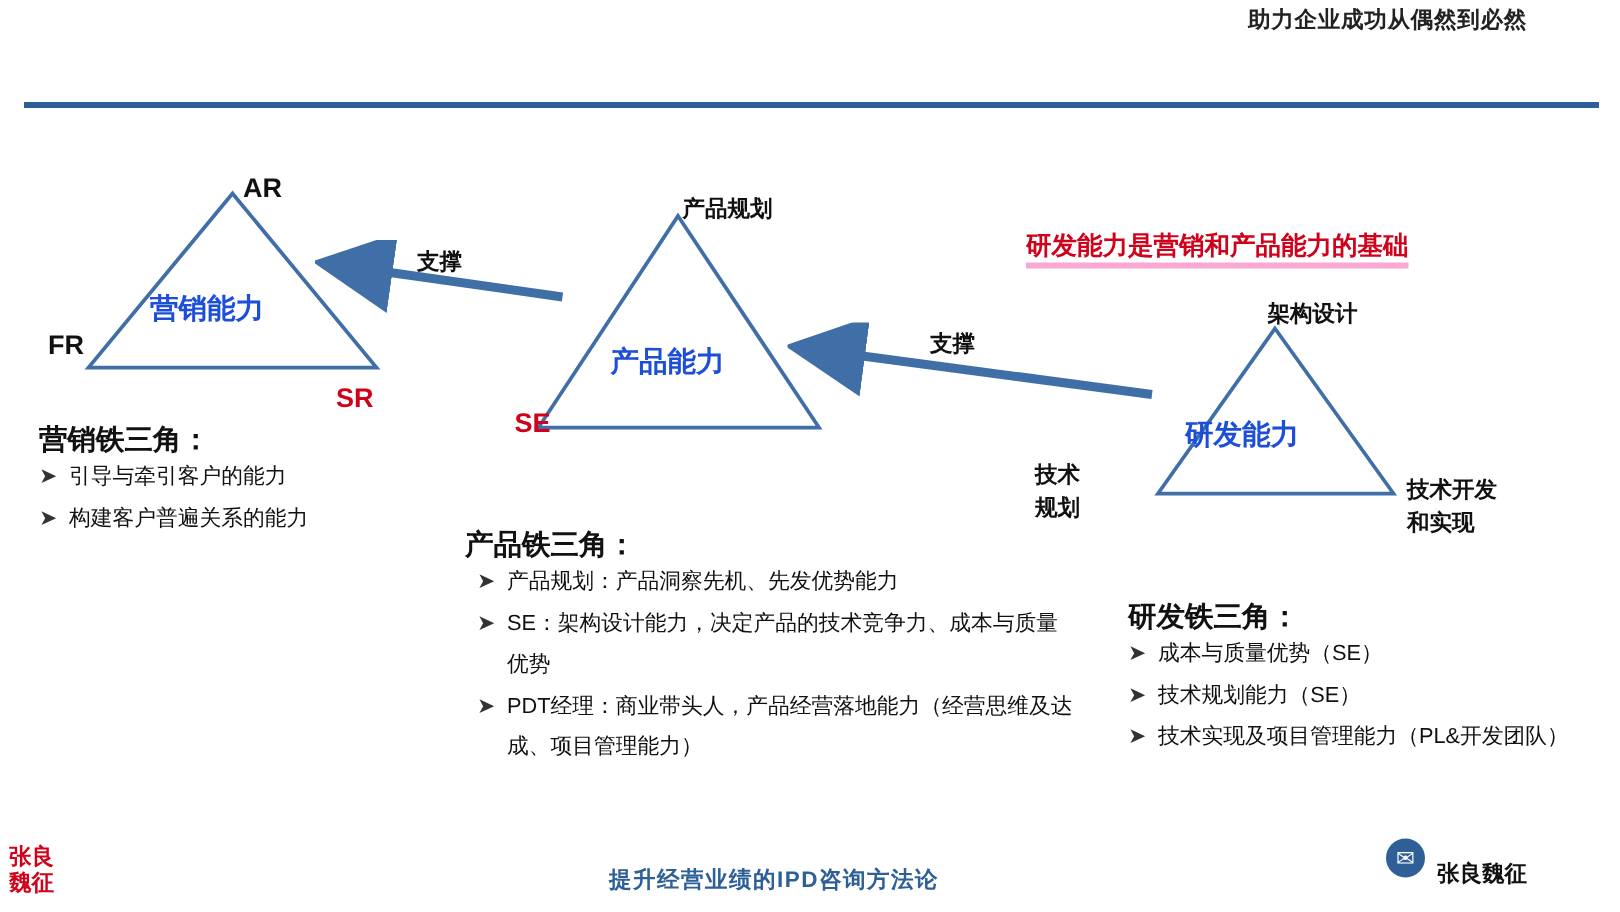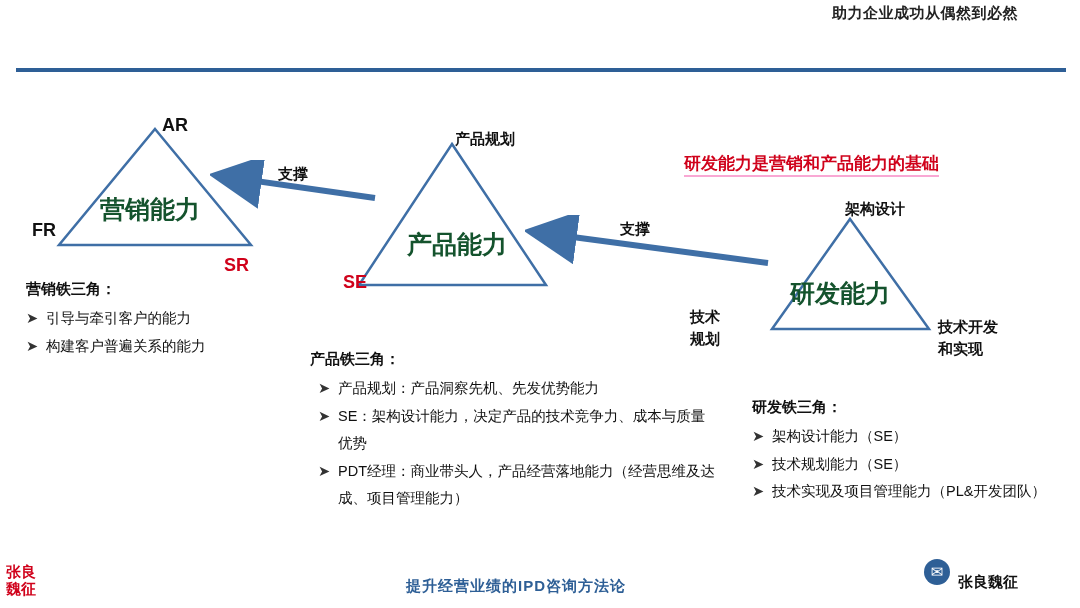--- a/index.html
+++ b/index.html
@@ -48,23 +48,23 @@
   }
 
   
   .tri {
     position: absolute;
   }
   .tri svg { display: block; }
 
   .tri-label {
     position: absolute;
-    color: #14532d;
-    font-weight: bold;
-    font-size: 25px;
+    color: #1d4ed8;
+    font-weight: bold;
+    font-size: 19px;
     white-space: nowrap;
   }
   .vertex-label {
     position: absolute;
     font-size: 18px;
     font-weight: bold;
     color: #111;
     white-space: nowrap;
   }
   .vertex-label.red {
@@ -84,27 +84,27 @@
   }
 
   .redline {
     position: absolute;
     color: #d0021b;
     font-weight: bold;
     font-size: 17px;
     white-space: nowrap;
   }
   .redline .ul {
-    border-bottom: 2px solid #f9a8d4;
+    border-bottom: 4px solid #f9a8d4;
     padding-bottom: 2px;
   }
 
   .block-head {
     position: absolute;
-    font-size: 15px;
+    font-size: 19px;
     font-weight: bold;
     color: #111;
     white-space: nowrap;
   }
   .bullets {
     position: absolute;
     font-size: 14.5px;
     color: #111;
     line-height: 1.9;
   }
@@ -254,21 +254,21 @@
     <div class="row">
       <span class="mk">➤</span>
       <span class="tx">PDT经理：商业带头人，产品经营落地能力（经营思维及达成、项目管理能力）</span>
     </div>
   </div>
 
   <div class="block-head" style="left:752px; top:398px;">研发铁三角：</div>
   <div class="bullets" style="left:752px; top:423px; width:300px;">
     <div class="row">
       <span class="mk">➤</span>
-      <span class="tx">架构设计能力（SE）</span>
+      <span class="tx">成本与质量优势（SE）</span>
     </div>
     <div class="row">
       <span class="mk">➤</span>
       <span class="tx">技术规划能力（SE）</span>
     </div>
     <div class="row">
       <span class="mk">➤</span>
       <span class="tx">技术实现及项目管理能力（PL&amp;开发团队）</span>
     </div>
   </div>

